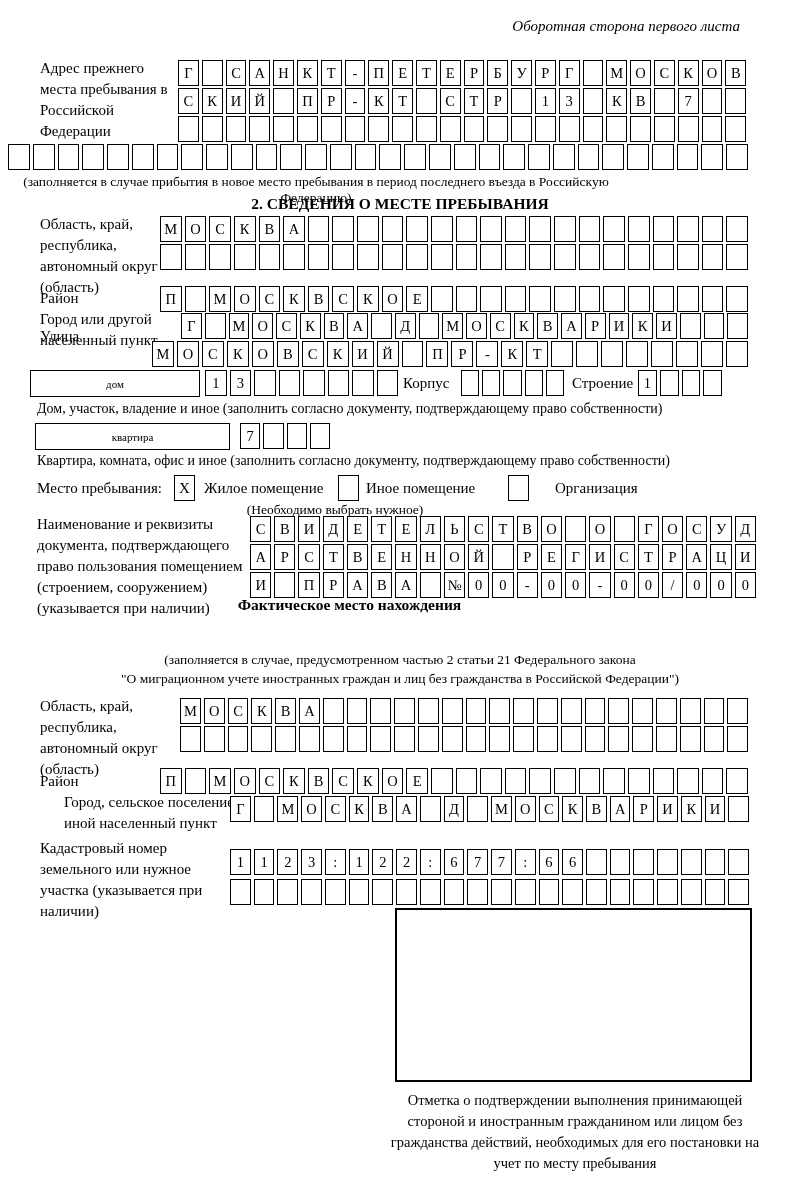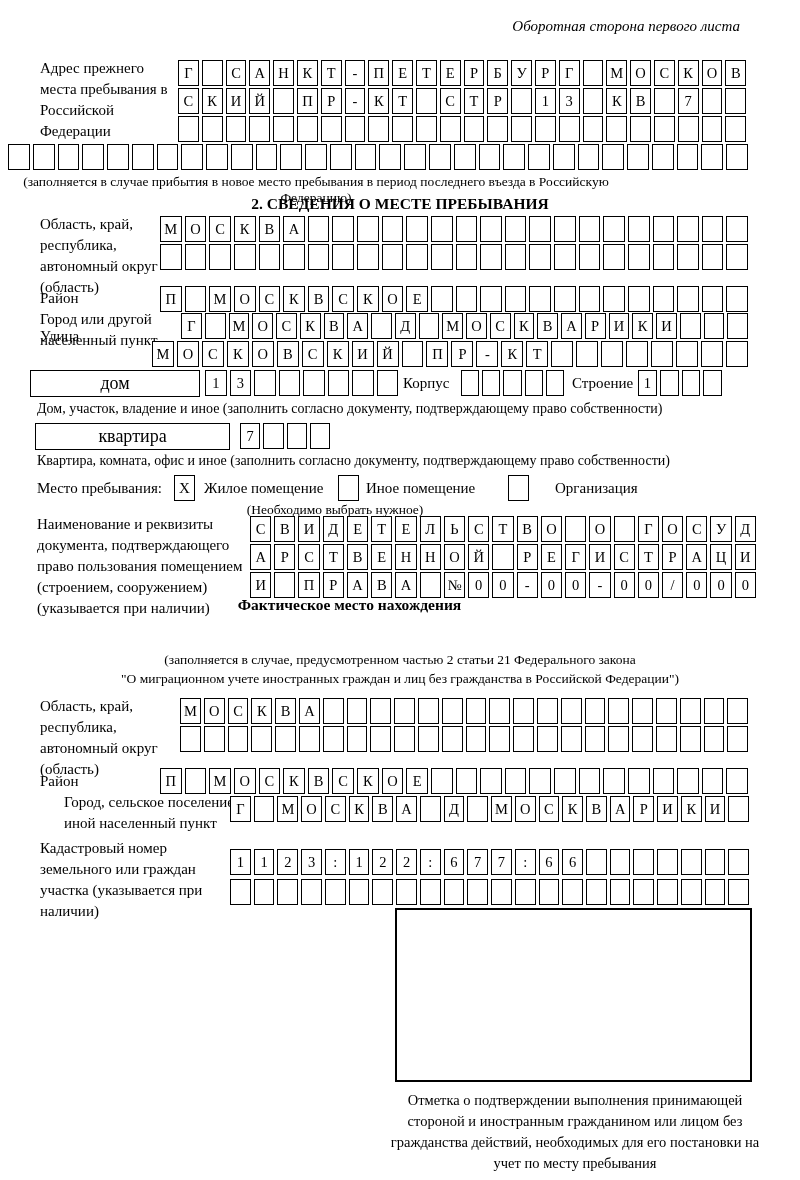--- a/index.html
+++ b/index.html
@@ -6,21 +6,21 @@
   .page{position:relative;width:800px;height:1180px;background:#ffffff;
         font-family:"Liberation Serif",serif;color:#000;overflow:hidden;}
   .abs{position:absolute;}
   .lbl{position:absolute;font-size:15px;line-height:21px;}
   .note{position:absolute;font-size:13.5px;text-align:center;}
   .title{position:absolute;font-weight:bold;font-size:15.5px;text-align:center;}
   .cells{position:absolute;display:flex;gap:3px;height:26px;}
   .cell{flex:1;border:1.5px solid #000;box-sizing:border-box;display:flex;
         align-items:center;justify-content:center;font-size:14.5px;background:#fff;}
   .wbox{position:absolute;height:27px;border:1.5px solid #000;box-sizing:border-box;
-        display:flex;align-items:center;justify-content:center;font-size:18px;background:#fff;}
+        display:flex;align-items:center;justify-content:center;font-size:11px;background:#fff;}
   .cb{position:absolute;width:21px;height:26px;border:1.5px solid #000;box-sizing:border-box;
       display:flex;align-items:center;justify-content:center;font-size:15px;background:#fff;}
   .stamp{position:absolute;border:2px solid #000;box-sizing:border-box;background:#fff;}
   .right{text-align:right;font-style:italic;}
 </style>
 </head>
 <body>
 
 <div class="page">
 
@@ -501,21 +501,21 @@
       <span class="cell">К</span>
       <span class="cell">В</span>
       <span class="cell">А</span>
       <span class="cell">Р</span>
       <span class="cell">И</span>
       <span class="cell">К</span>
       <span class="cell">И</span>
       <span class="cell"></span>
     </div>
 
-  <div class="lbl" style="top:838px;left:40px;width:180px;">Кадастровый номер земельного или граждан участка (указывается при наличии)</div>
+  <div class="lbl" style="top:838px;left:40px;width:180px;">Кадастровый номер земельного или нужное участка (указывается при наличии)</div>
   <div class="cells" style="top:849px;left:230px;width:519px;">
       <span class="cell">1</span>
       <span class="cell">1</span>
       <span class="cell">2</span>
       <span class="cell">3</span>
       <span class="cell">:</span>
       <span class="cell">1</span>
       <span class="cell">2</span>
       <span class="cell">2</span>
       <span class="cell">:</span>

